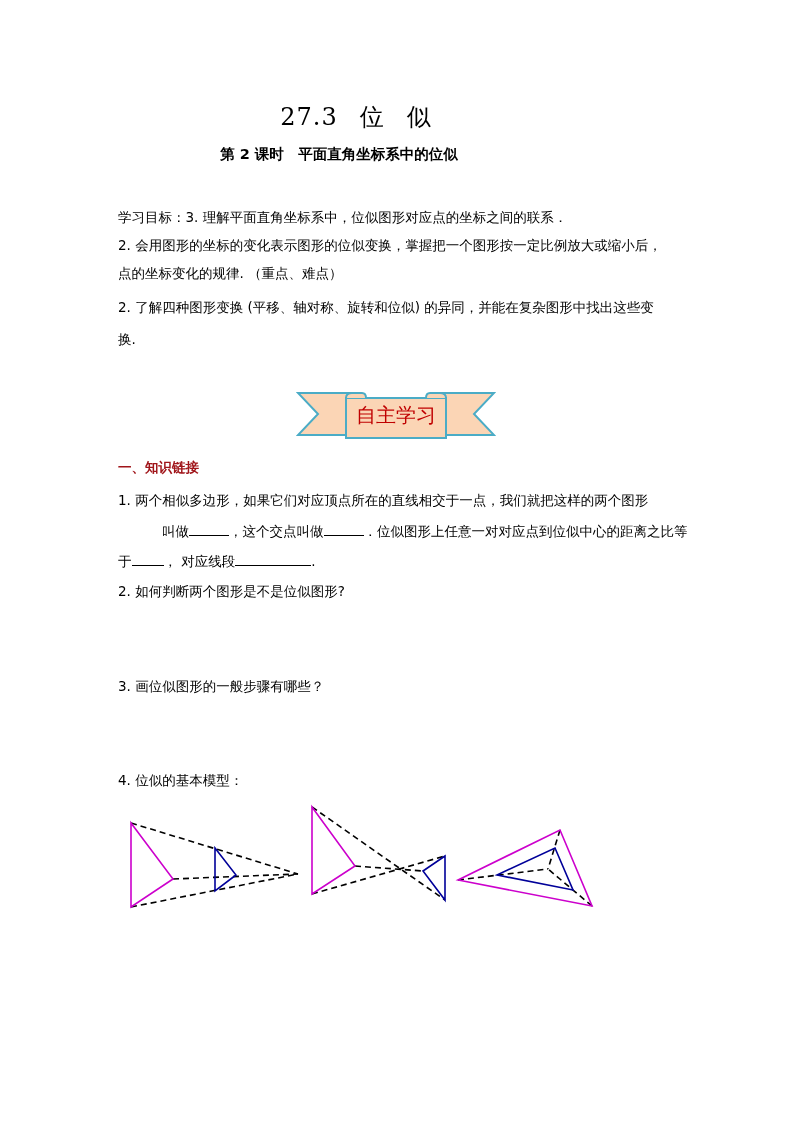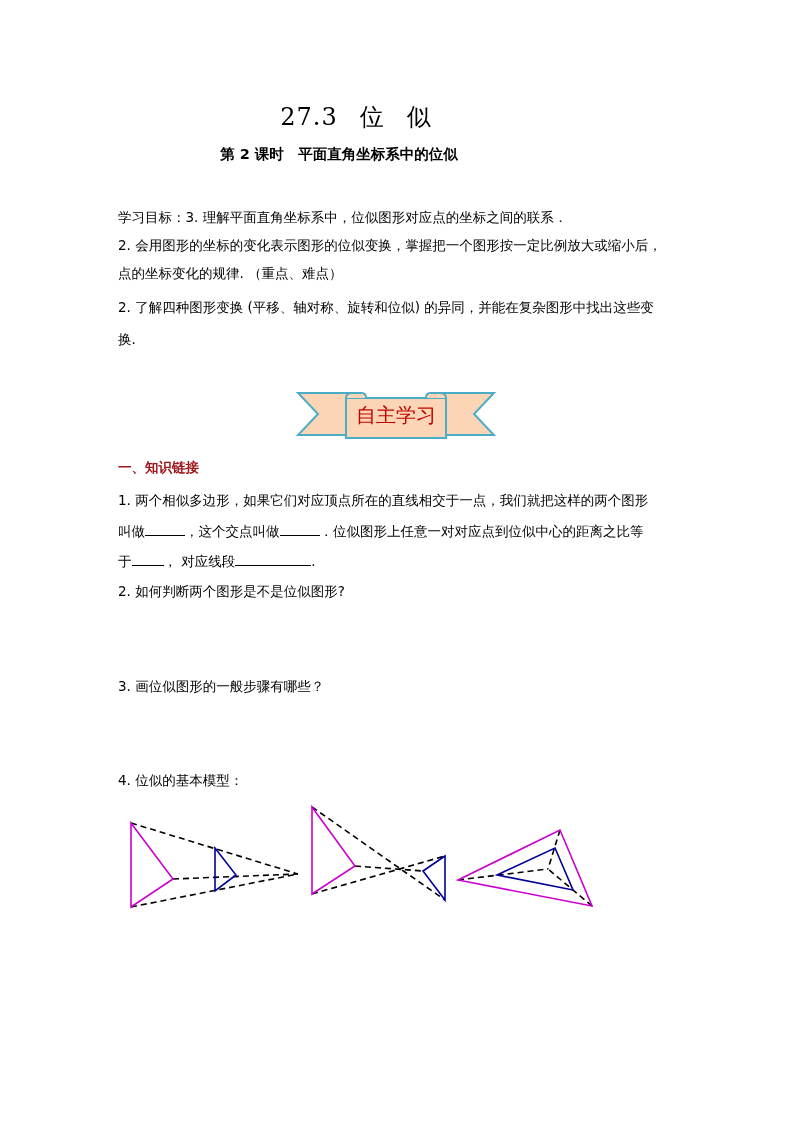--- a/index.html
+++ b/index.html
@@ -42,21 +42,21 @@
     <rect x="50" y="8" width="100" height="40" fill="#fbd5b5" stroke="#4bacc6" stroke-width="2"></rect>
     <path d="M50,8 Q50,3 56,3 L66,3 Q70,3 70,8" fill="#fbd5b5" stroke="#4bacc6" stroke-width="2"></path>
     <path d="M150,8 Q150,3 144,3 L134,3 Q130,3 130,8" fill="#fbd5b5" stroke="#4bacc6" stroke-width="2"></path>
   </svg>
   <div class="banner-text">自主学习</div>
 </div>
 
 <div class="line red-heading" style="top:457px;">一、知识链接</div>
 
 <div class="line" style="top:490px;">1. 两个相似多边形，如果它们对应顶点所在的直线相交于一点，我们就把这样的两个图形</div>
-<div class="line" style="top:521px;">
+<div class="line" style="top:521px;margin-left:44px;">
   <span>叫做</span><span class="blank" style="width:40px;"></span><span>，这个交点叫做</span><span class="blank" style="width:40px;"></span><span>．位似图形上任意一对对应点到位似中心的距离之比等</span>
 </div>
 <div class="line" style="top:551px;">
   <span>于</span><span class="blank" style="width:32px;"></span><span>，  对应线段</span><span class="blank" style="width:76px;"></span><span>.</span>
 </div>
 <div class="line" style="top:581px;text-align:right;">2. 如何判断两个图形是不是位似图形?</div>
 <div class="line" style="top:676px;">3. 画位似图形的一般步骤有哪些？</div>
 <div class="line" style="top:770px;">4. 位似的基本模型：</div>
 
 <svg class="fig" width="794" height="1123">

